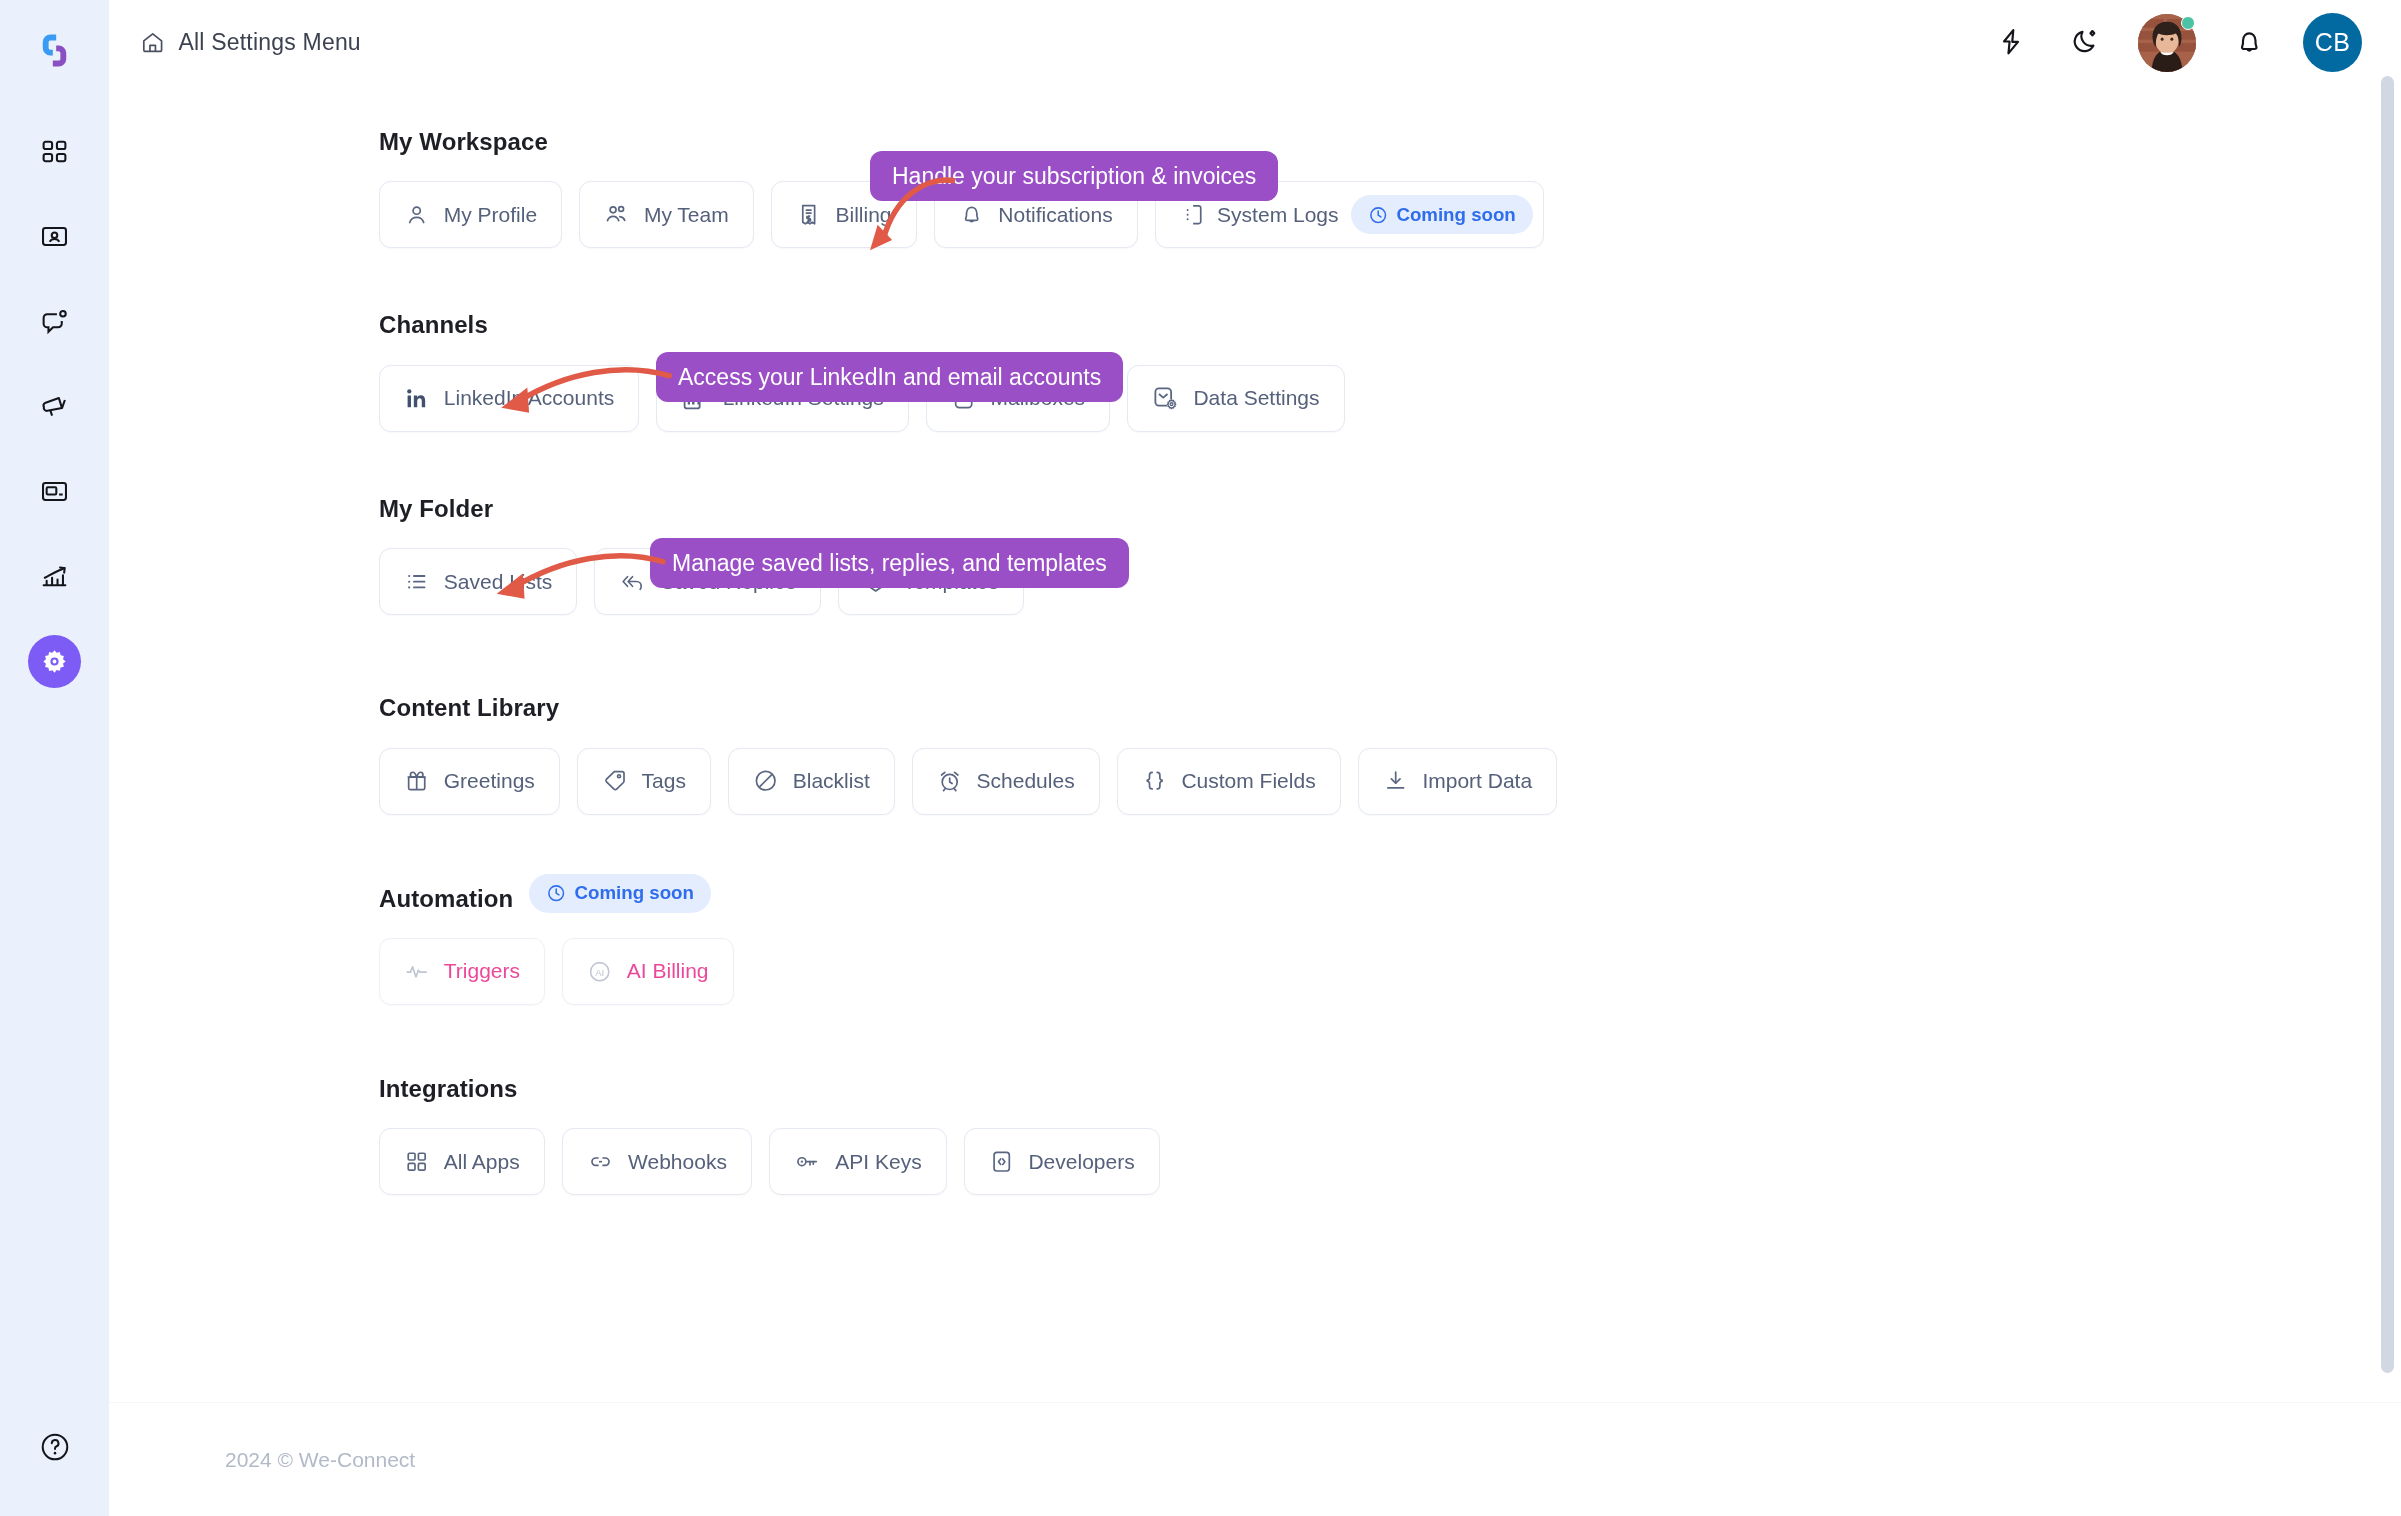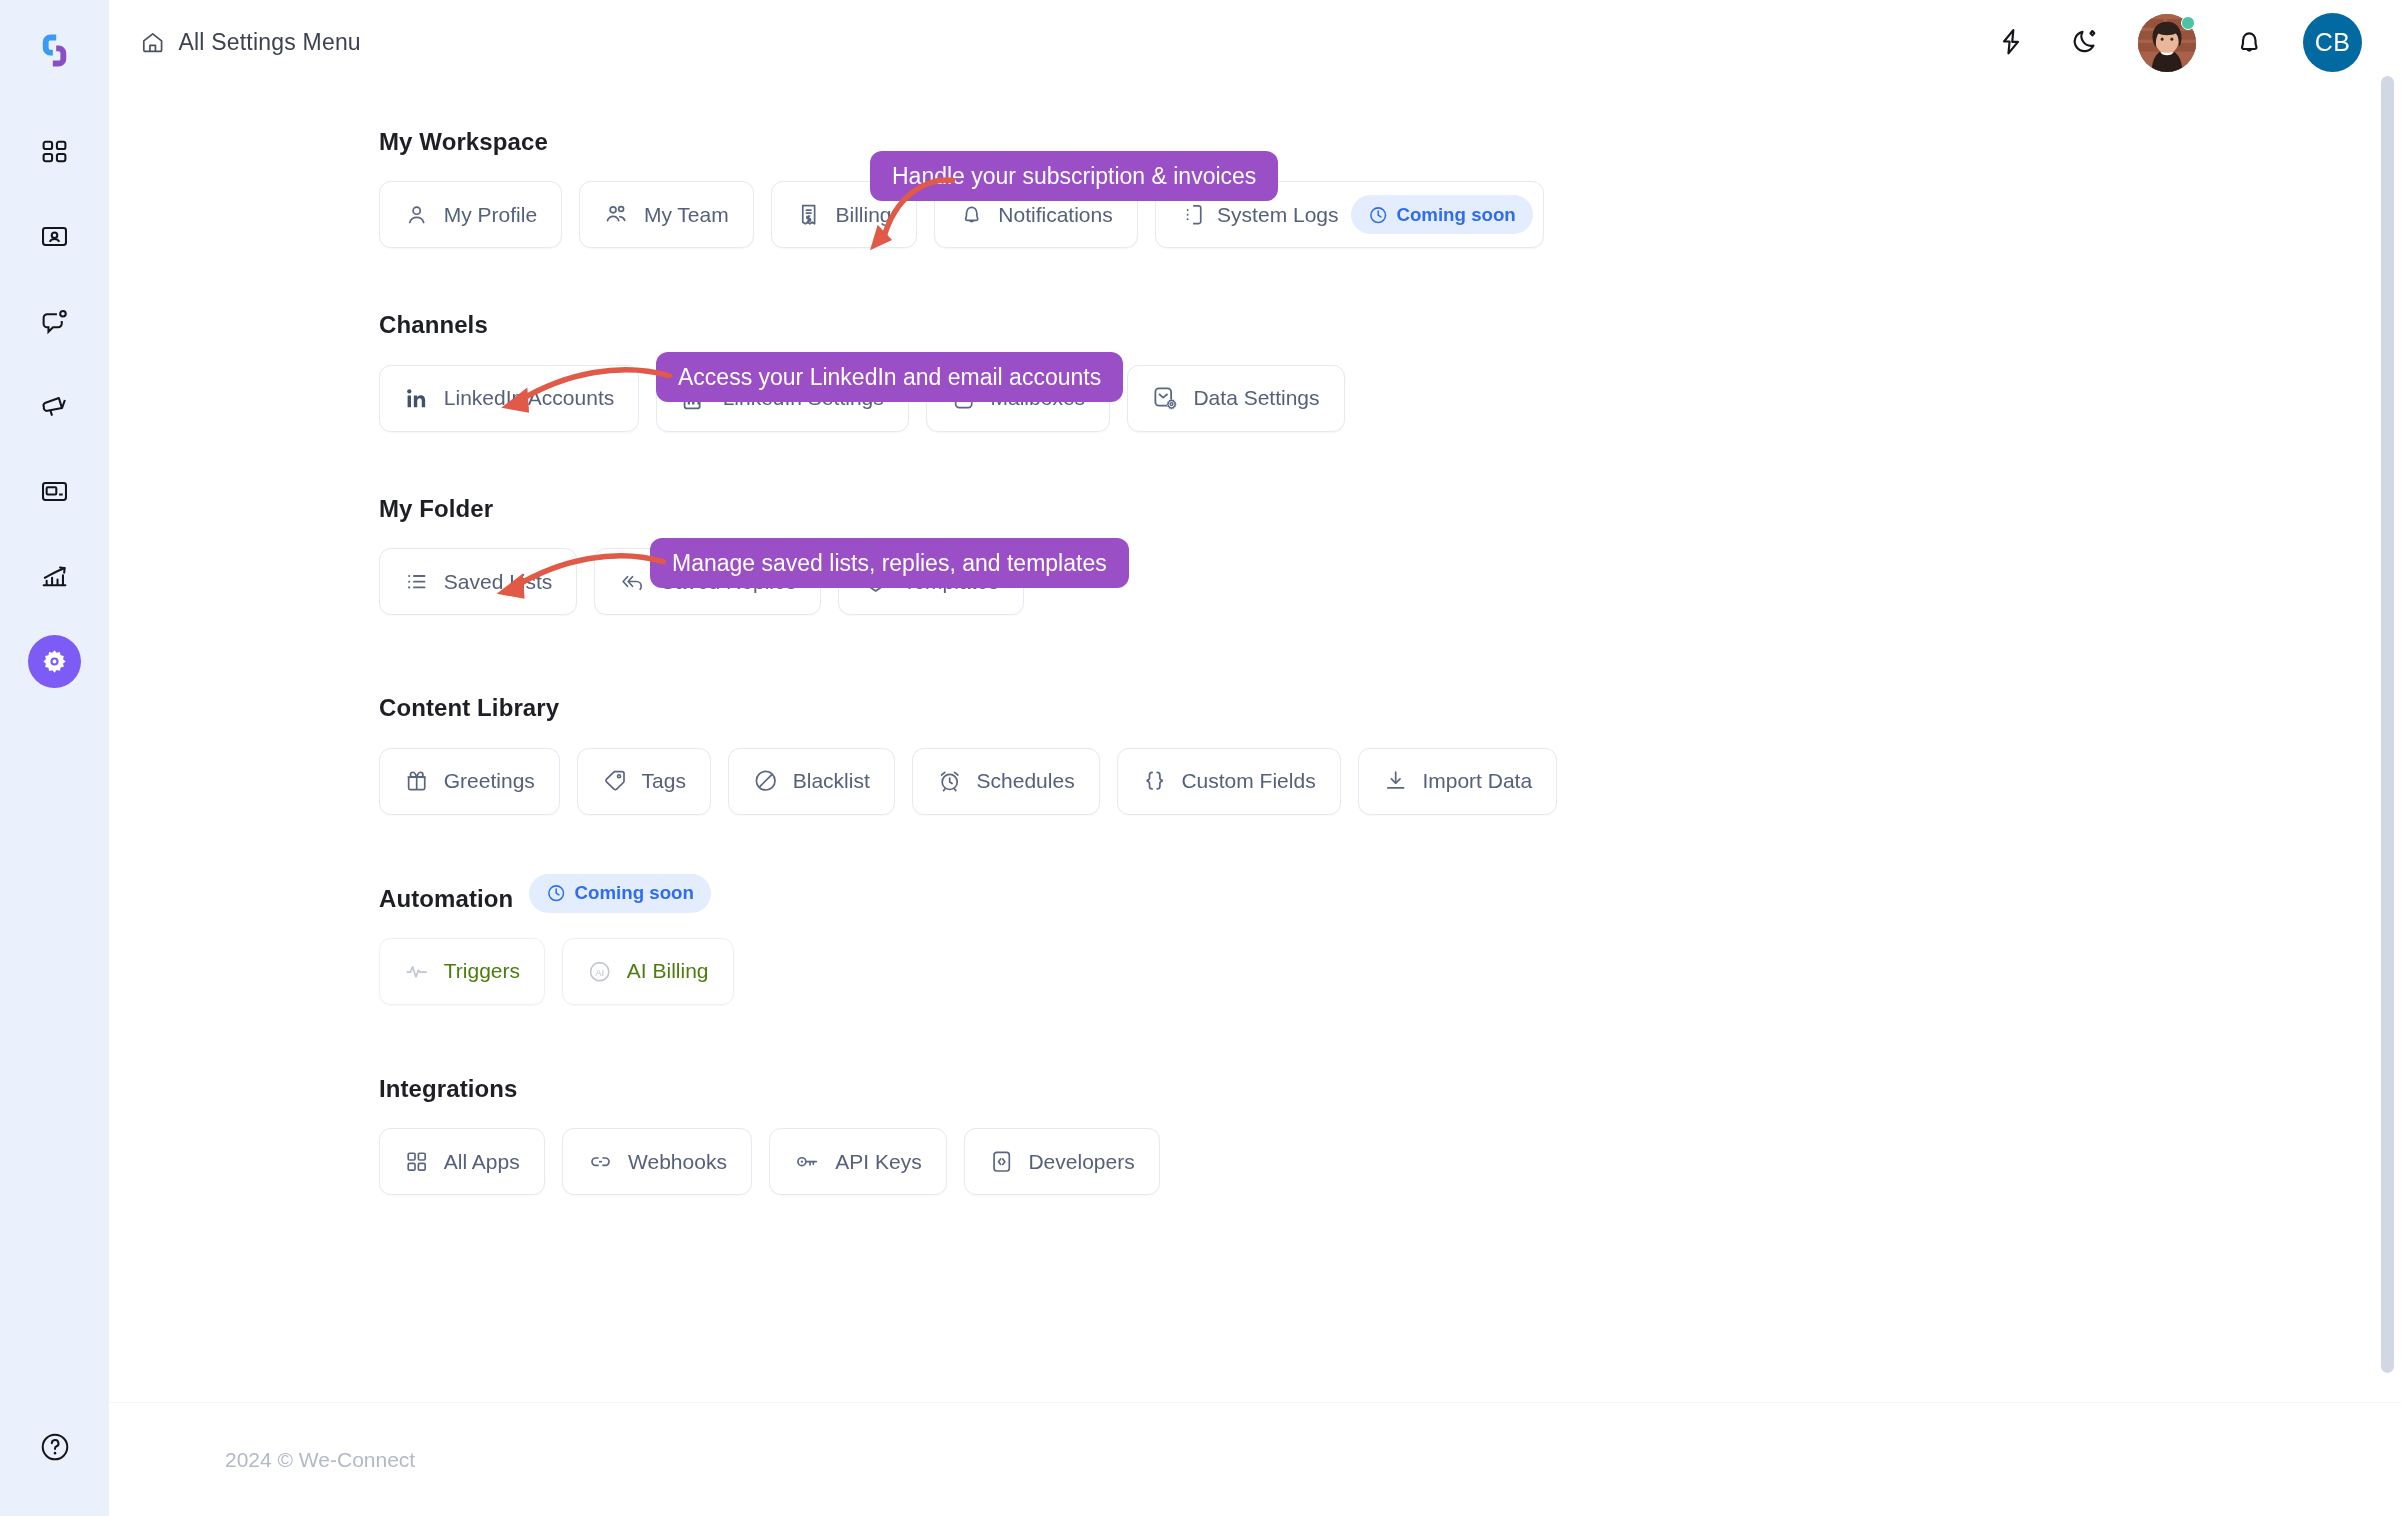--- a/index.html
+++ b/index.html
@@ -74,21 +74,21 @@
   .pill {
     display: inline-flex; align-items: center; gap: 14.4px;
     height: 67px; padding: 0 24px;
     border: 1.7px solid #e4e9f2; border-radius: 12px;
     background: #ffffff; cursor: pointer;
     box-shadow: 0 0.8px 1.7px rgba(20,30,60,.03);
   }
   .pill .lbl { font-size: 21px; color: #55607a; white-space: nowrap; }
   .pill.has-badge { padding-right: 10.2px; gap: 12px; }
   .pill.disabled { cursor: default; border-color: #edf0f6; }
-  .pill.disabled .lbl { color: #4d7c0f; }
+  .pill.disabled .lbl { color: #ec4899; }
   .pill.disabled svg { opacity: .55; }
 
   .badge {
     display: inline-flex; align-items: center; gap: 8.5px;
     height: 39px; padding: 0 17px;
     background: #e3edfd; border-radius: 19.5px;
   }
   .badge .btxt { font-size: 18.7px; font-weight: 700; color: #2f6dec; white-space: nowrap; }
 
   

